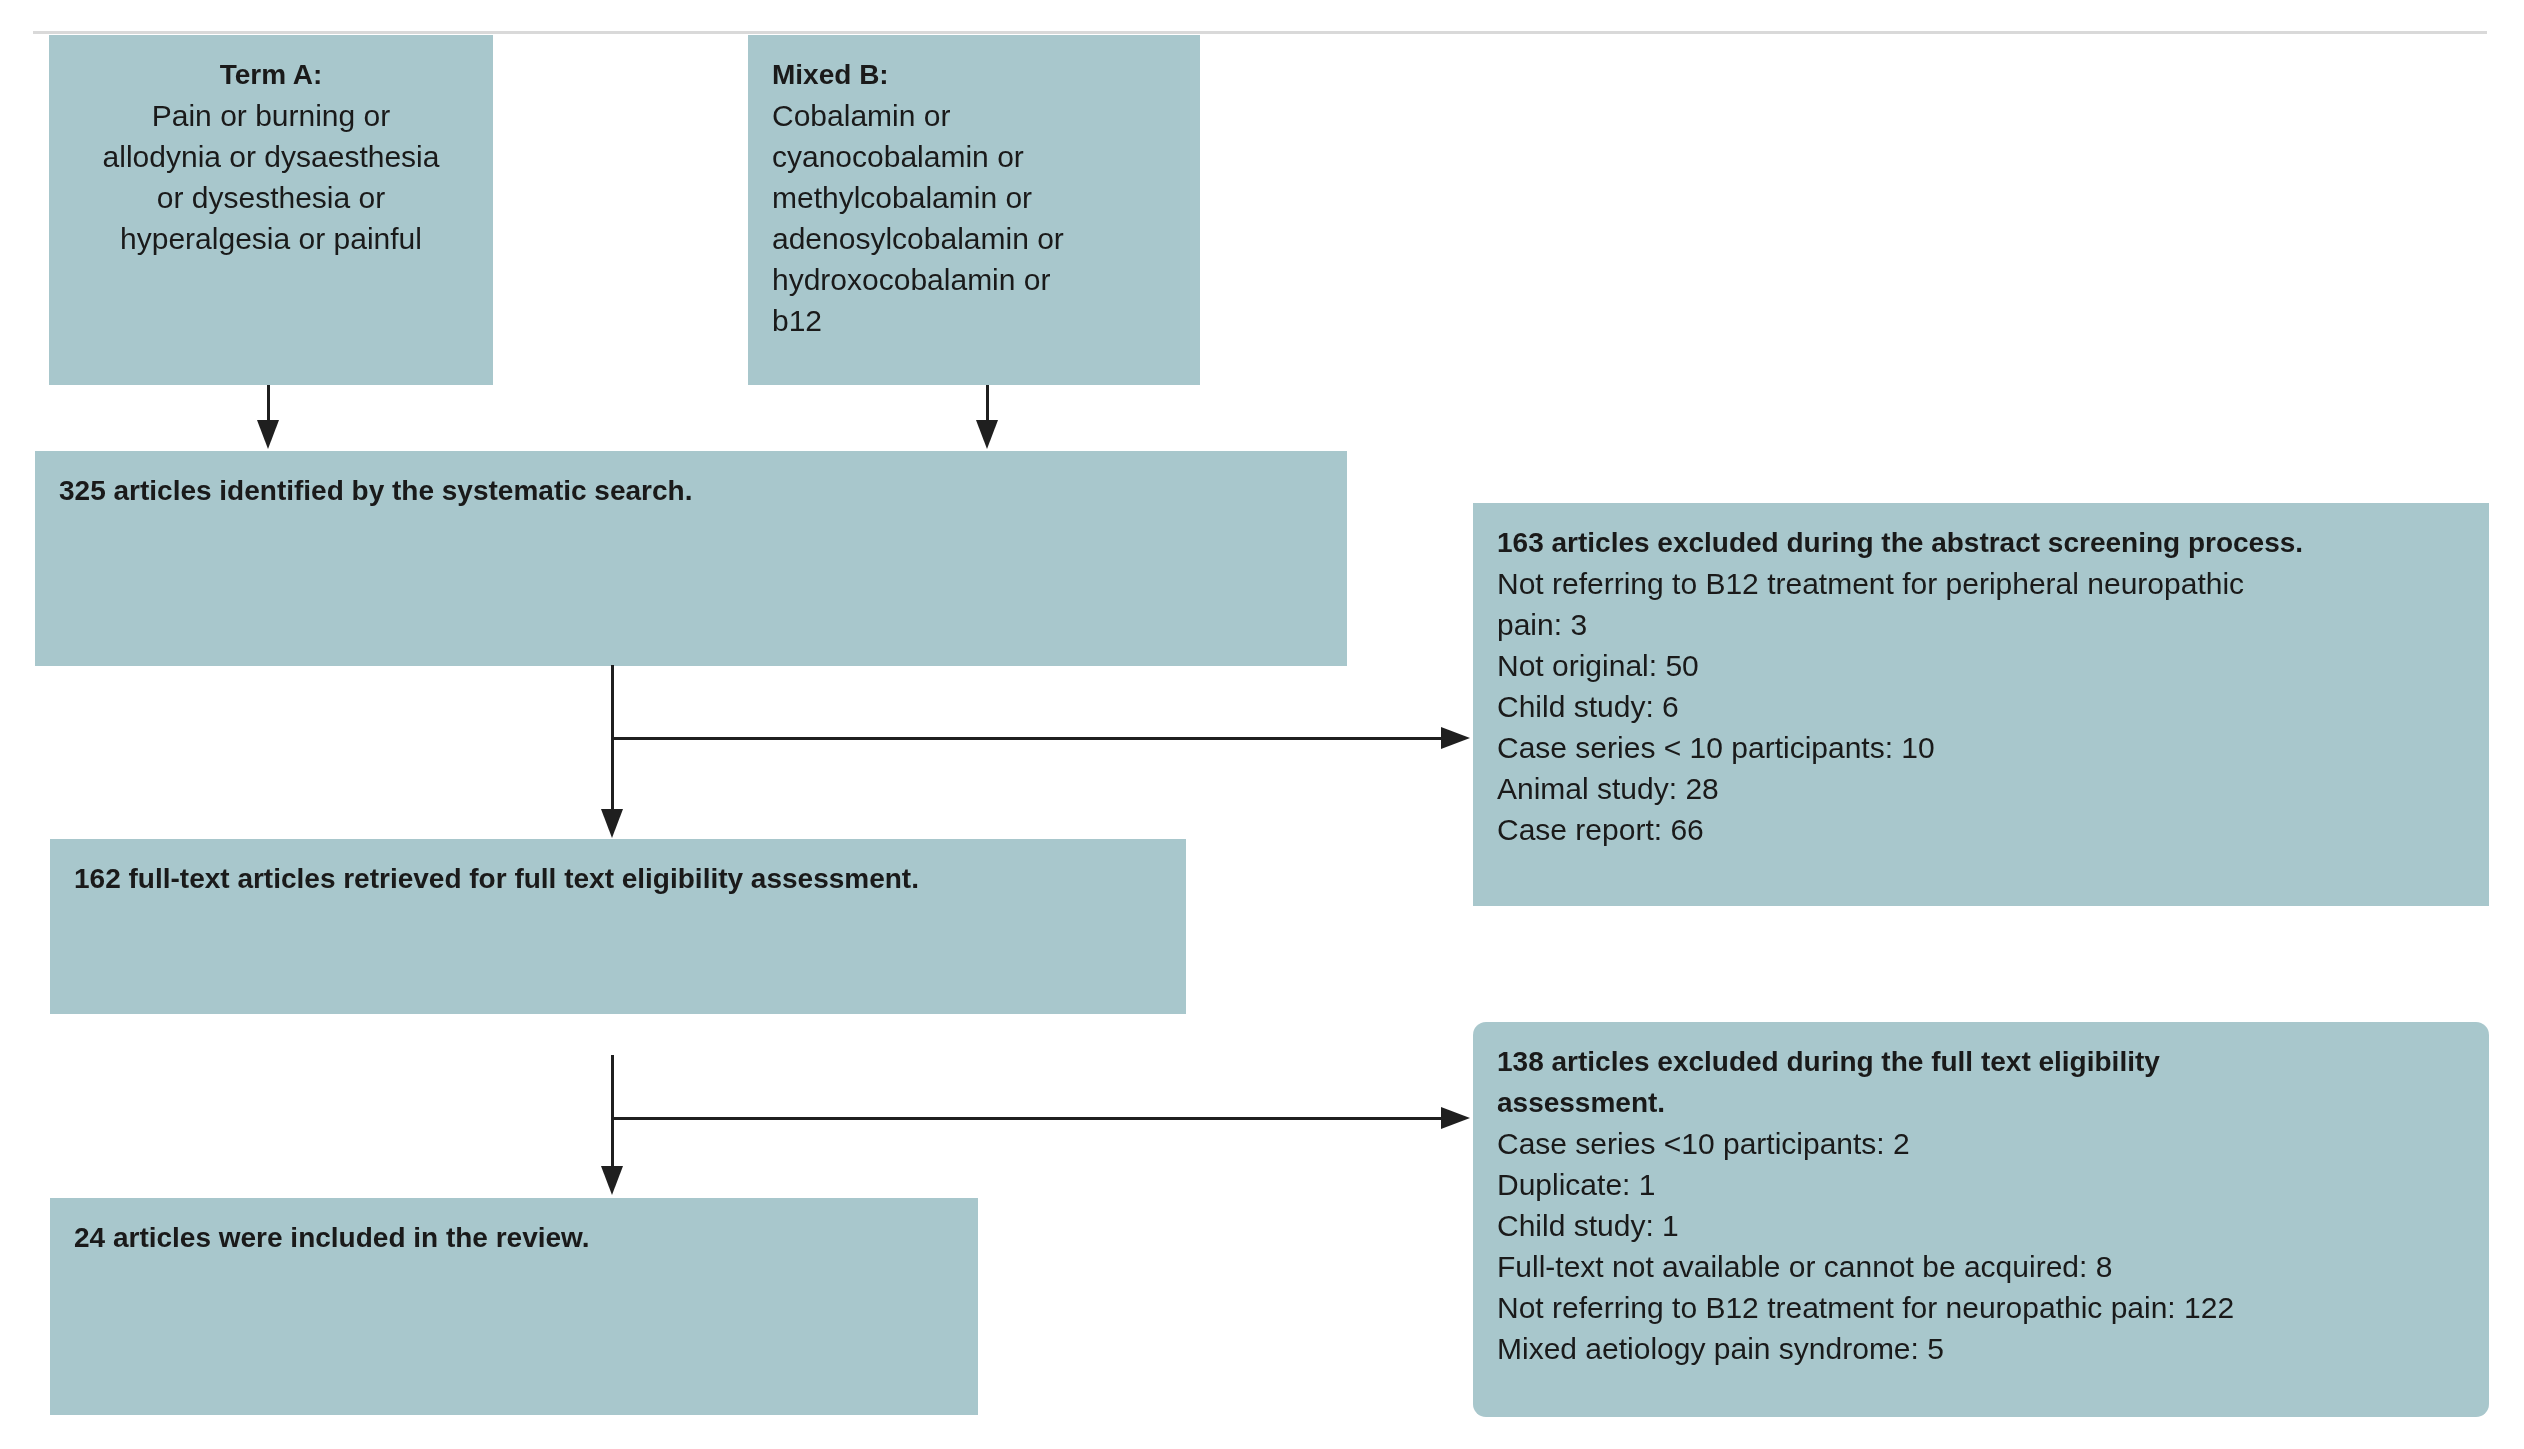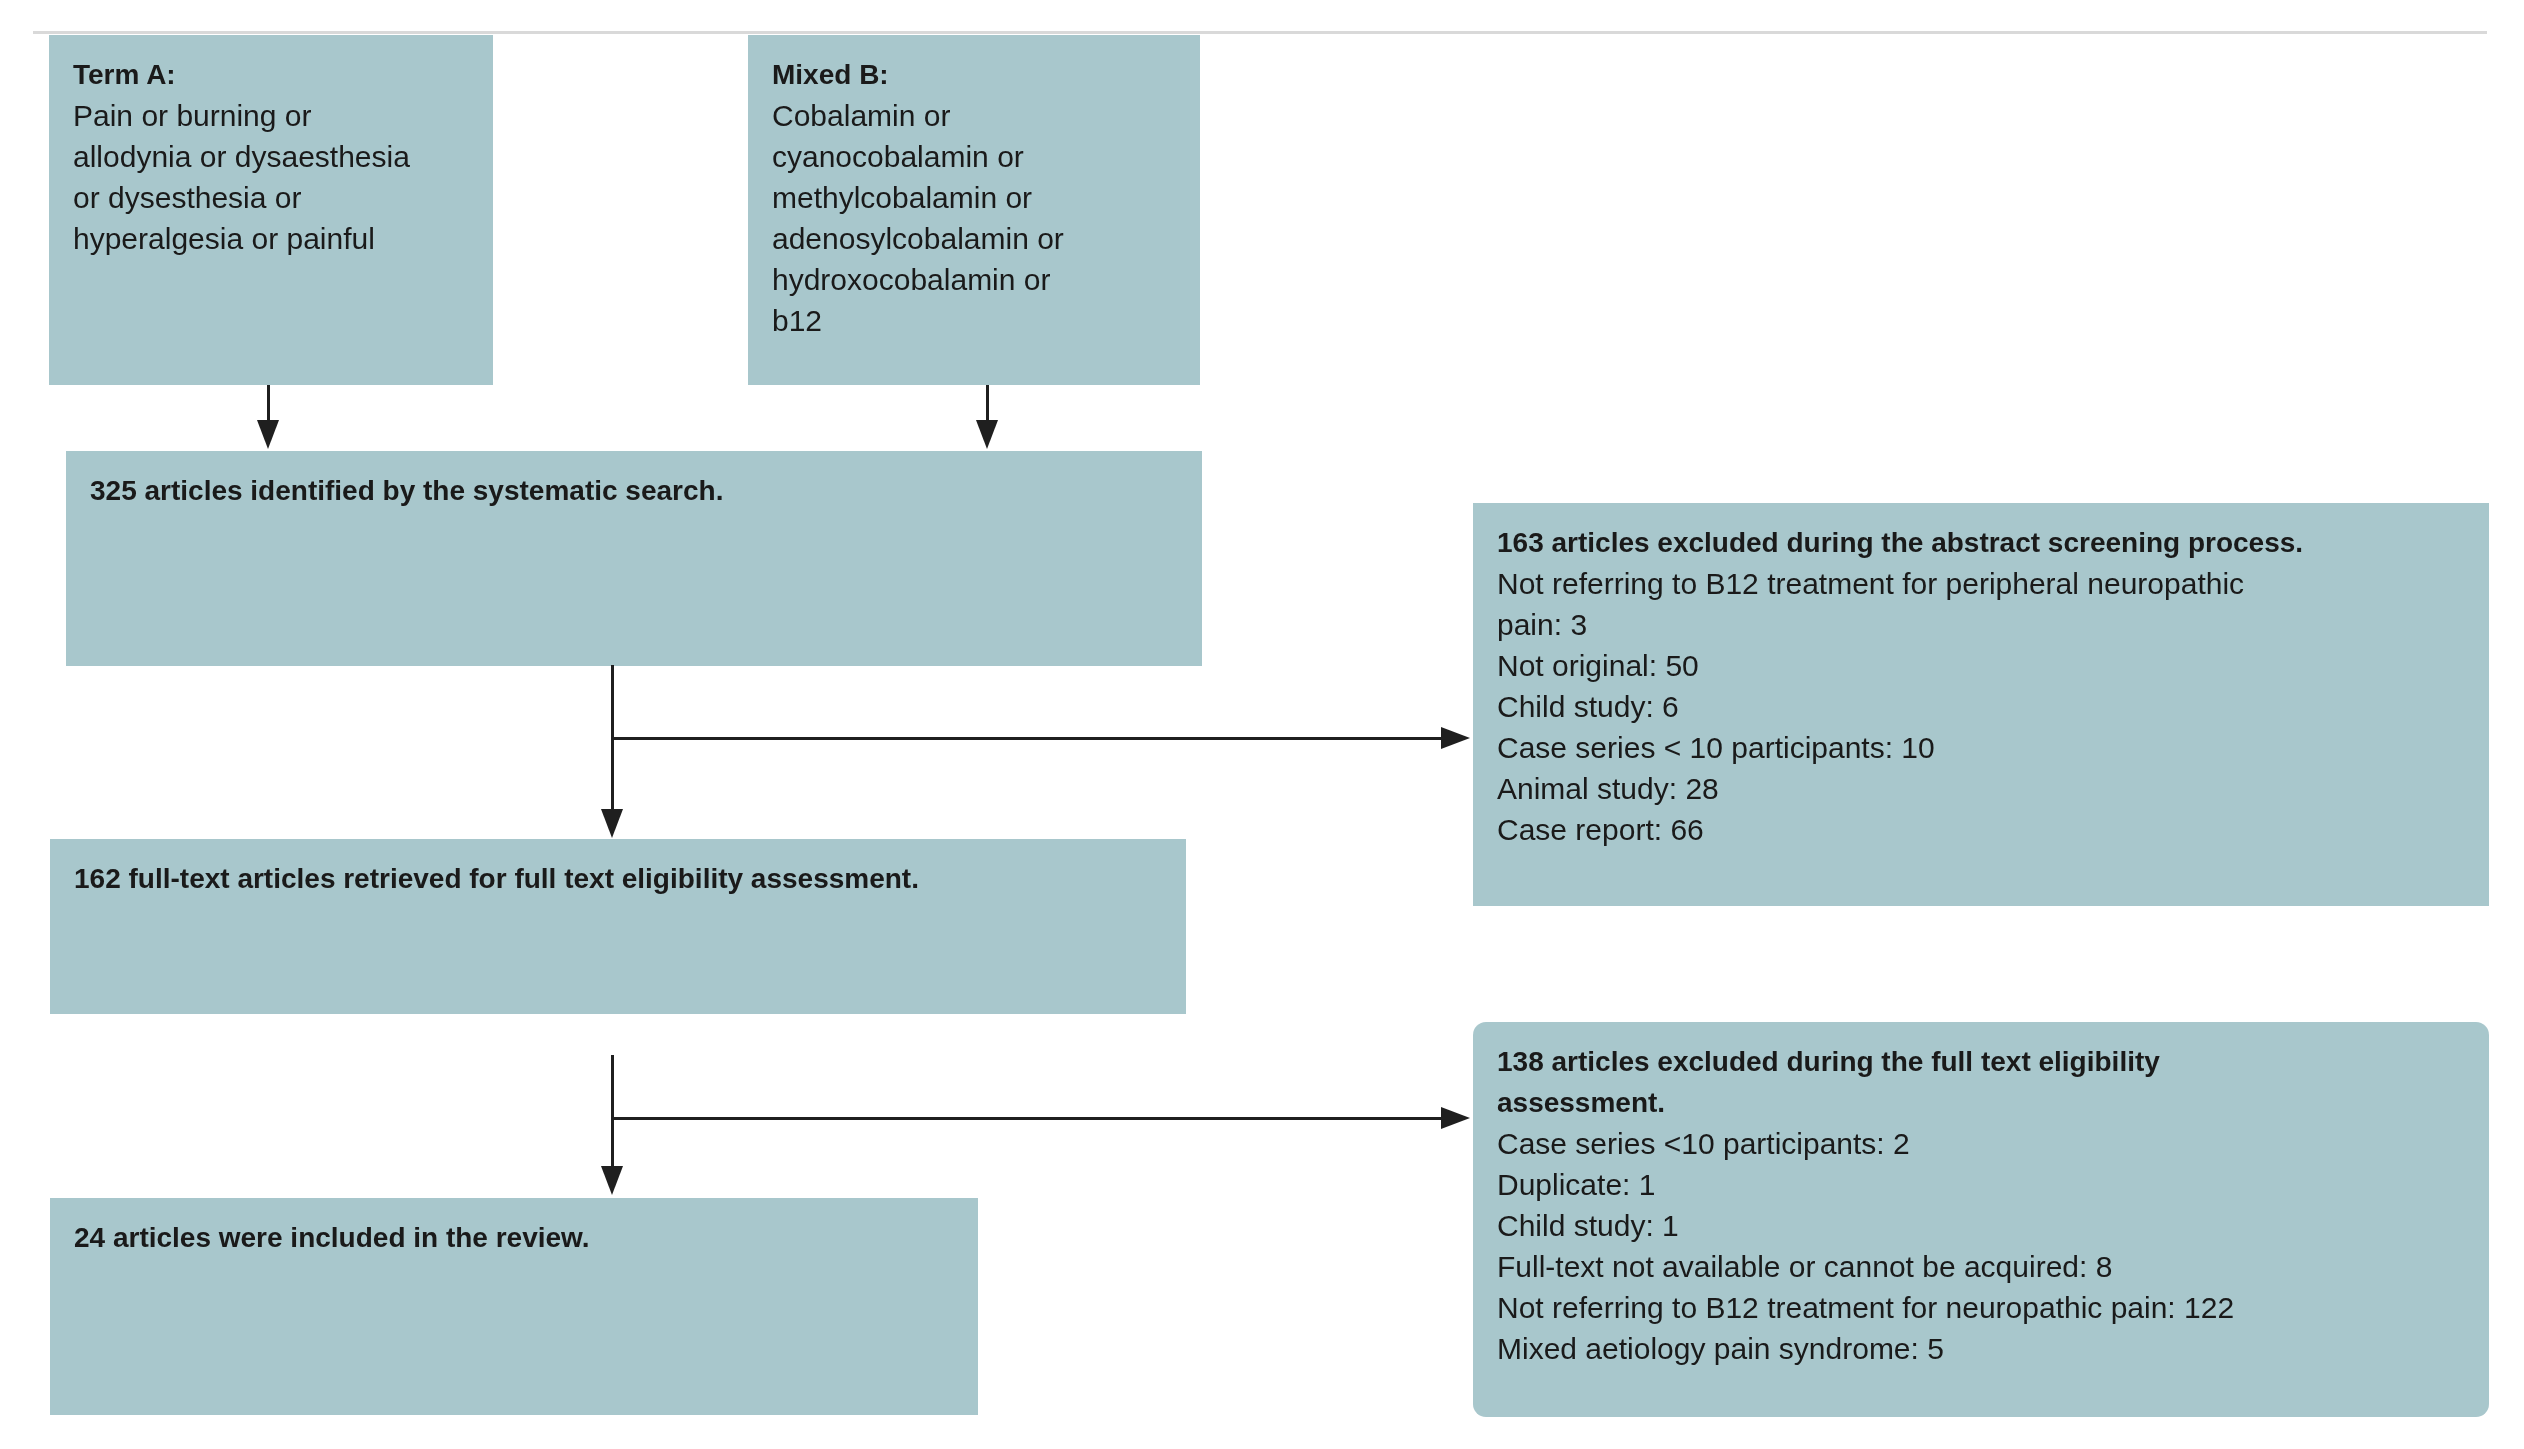--- a/index.html
+++ b/index.html
@@ -52,21 +52,21 @@
     border-left:29px solid var(--line);
   }
 </style>
 </head>
 <body>
 
 <div class="canvas">
 
   <div class="divider" style="left:33px;top:31px;width:2454px;height:3.3px;"></div>
 
-  <div class="box" style="left:49px;top:35px;width:444px;height:350px;">
+  <div class="box" style="left:49px;top:35px;width:444px;height:350px;text-align:center;">
     <div class="box-title">Term A:</div>
     <div class="box-body">Pain or burning or
 allodynia or dysaesthesia
 or dysesthesia or
 hyperalgesia or painful</div>
   </div>
 
   <div class="box" style="left:748px;top:35px;width:452px;height:350px;">
     <div class="box-title">Mixed B:</div>
     <div class="box-body">Cobalamin or
@@ -76,21 +76,21 @@
 hydroxocobalamin or
 b12</div>
   </div>
 
   <div class="vline" style="left:267px;top:385px;width:3.3px;height:36px;"></div>
   <div class="head-down" style="left:257px;top:420px;"></div>
 
   <div class="vline" style="left:986px;top:385px;width:3.3px;height:36px;"></div>
   <div class="head-down" style="left:976px;top:420px;"></div>
 
-  <div class="box" style="left:66px;top:451px;width:1136px;height:215px;">
+  <div class="box" style="left:35px;top:451px;width:1312px;height:215px;">
     <div class="box-title">325 articles identified by the systematic search.</div>
   </div>
 
   <div class="vline" style="left:611px;top:665px;width:3.3px;height:145px;"></div>
   <div class="head-down" style="left:601px;top:809px;"></div>
   <div class="hline" style="left:611px;top:737px;width:832px;height:3.3px;"></div>
   <div class="head-right" style="left:1441px;top:727px;"></div>
 
   <div class="box" style="left:1473px;top:503px;width:1016px;height:403px;">
     <div class="box-title">163 articles excluded during the abstract screening process.</div>

